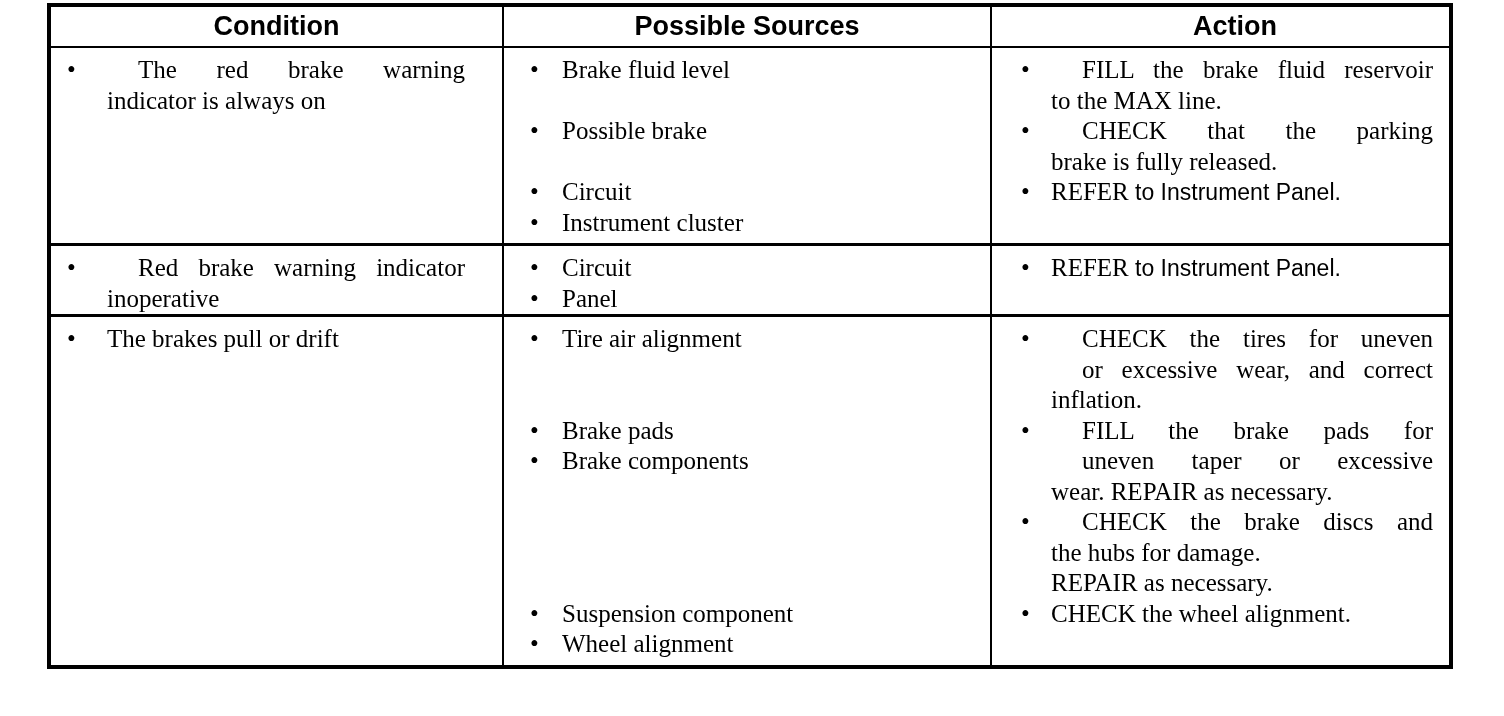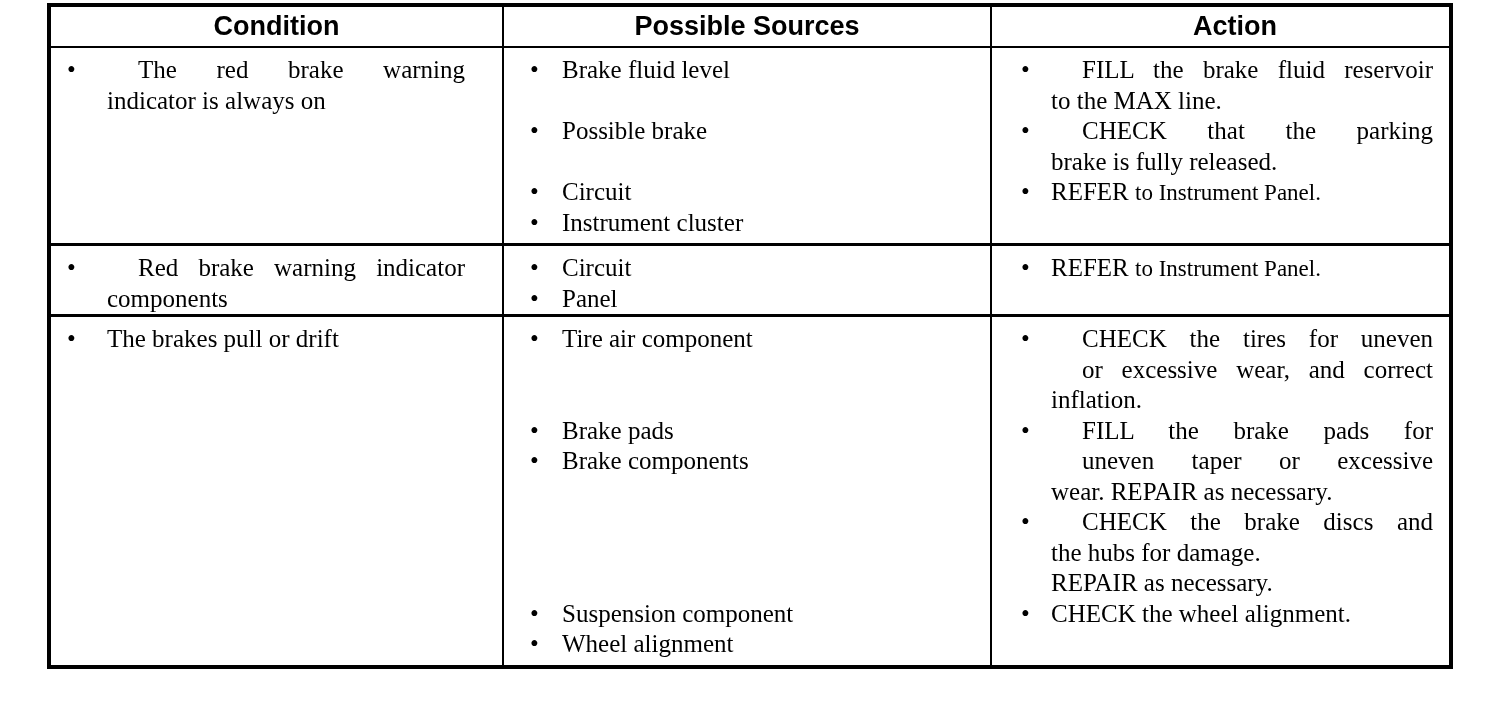--- a/index.html
+++ b/index.html
@@ -53,21 +53,21 @@
   .li { display: flex; align-items: flex-start; }
   .bullet { flex: 0 0 auto; text-align: left; }
   .c1 .bullet { width: 40px; }
   .c2 .bullet { width: 32px; }
   .c3 .bullet { width: 30px; }
   .txt { flex: 1 1 auto; min-width: 0; }
 
   .line { text-align: left; }
   .line.j { text-align: justify; text-align-last: justify; margin-left: 31px; }
 
-  .fs { font-family: Liberation Serif, serif; font-size: 23px; }
+  .fs { font-family: Liberation Sans, sans-serif; font-size: 23px; }
 </style>
 </head>
 <body>
 
 <table class="doc-table">
   <colgroup>
       <col class="w1">
       <col class="w2">
       <col class="w3">
     </colgroup>
@@ -137,21 +137,21 @@
             </div>
           </div>
         </td>
       </tr>
       <tr class="r2">
         <td class="c1">
           <div class="li">
             <span class="bullet">•</span>
             <div class="txt">
               <div class="line j"><span>Red brake warning indicator</span></div>
-              <div class="line"><span>components</span></div>
+              <div class="line"><span>inoperative</span></div>
             </div>
           </div>
         </td>
         <td class="c2">
           <div class="li">
             <span class="bullet">•</span>
             <div class="txt">
               <div class="line"><span>Circuit</span></div>
             </div>
           </div>
@@ -177,21 +177,21 @@
             <span class="bullet">•</span>
             <div class="txt">
               <div class="line"><span>The brakes pull or drift</span></div>
             </div>
           </div>
         </td>
         <td class="c2">
           <div class="li">
             <span class="bullet">•</span>
             <div class="txt">
-              <div class="line"><span>Tire air component</span></div>
+              <div class="line"><span>Tire air alignment</span></div>
             </div>
           </div>
           <div class="li" style="margin-top: 61px;">
             <span class="bullet">•</span>
             <div class="txt">
               <div class="line"><span>Brake pads</span></div>
             </div>
           </div>
           <div class="li">
             <span class="bullet">•</span>

